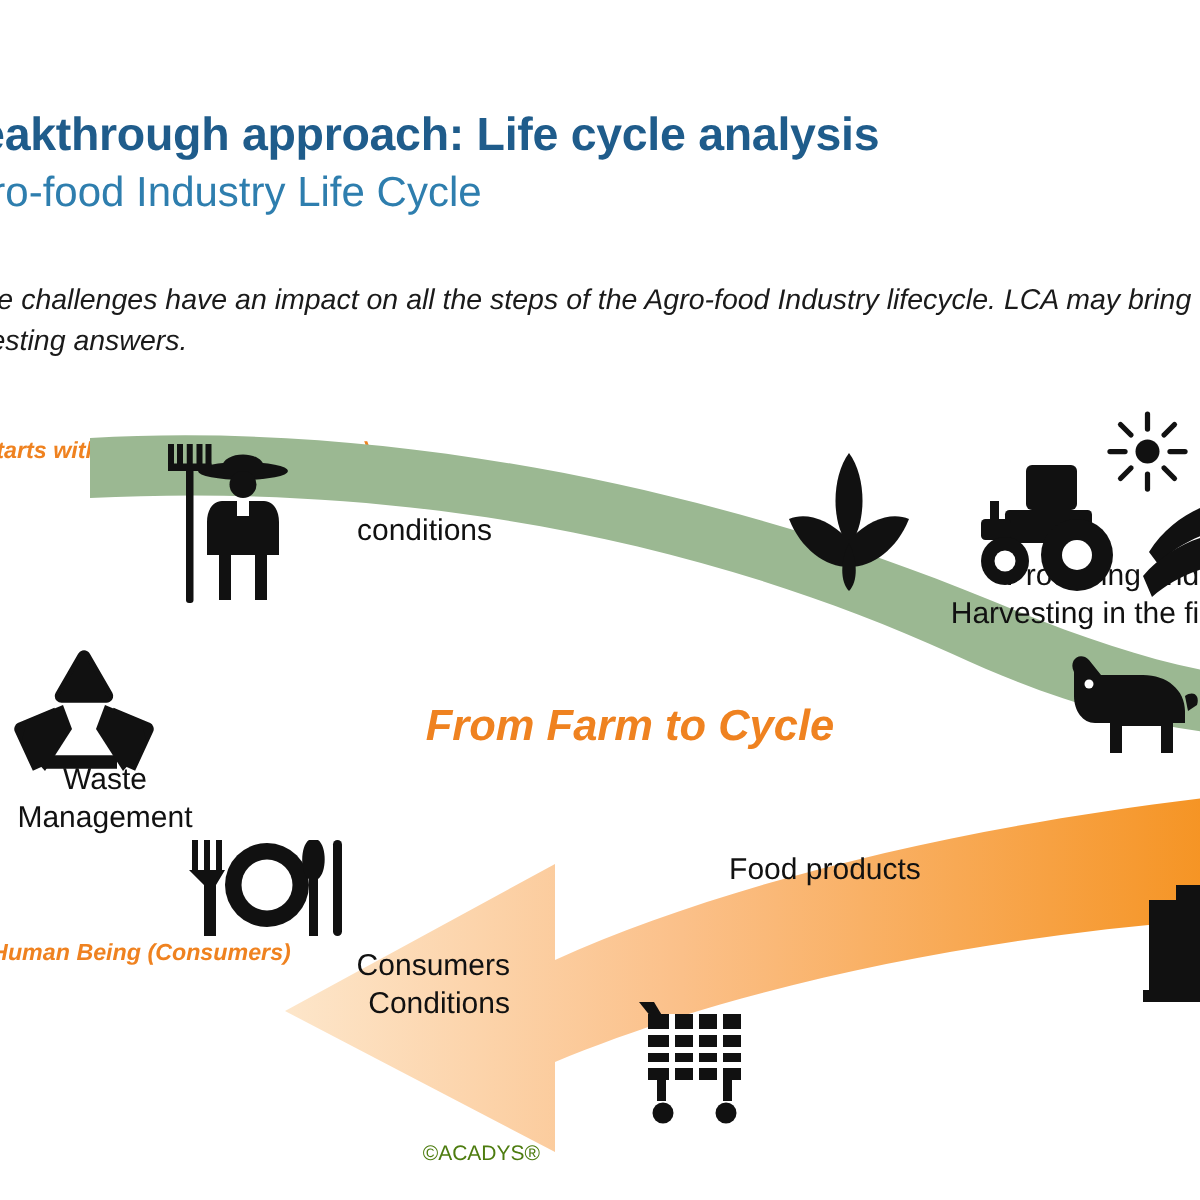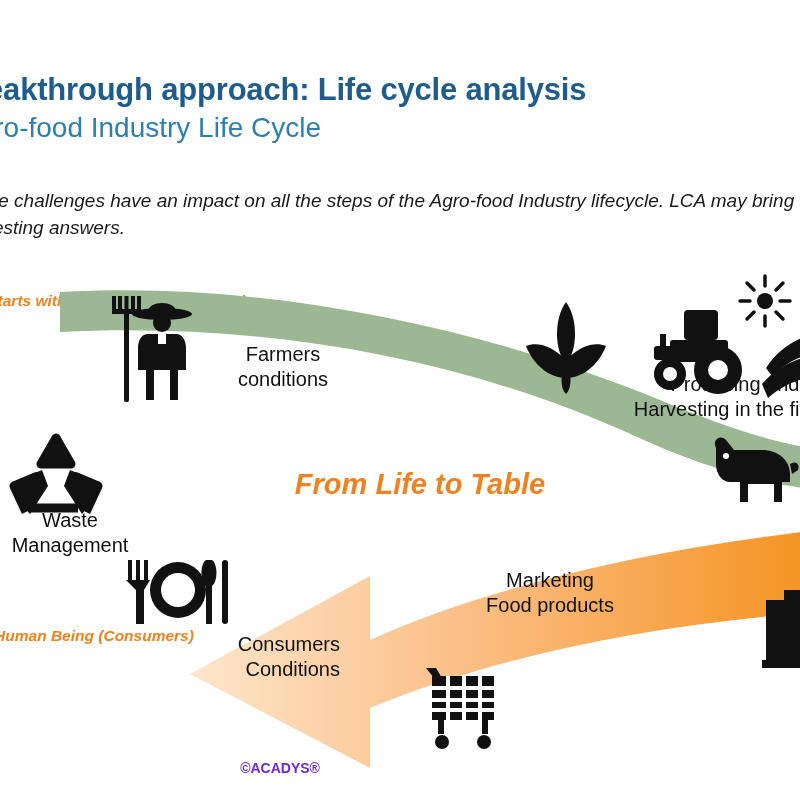--- a/index.html
+++ b/index.html
@@ -106,23 +106,23 @@
     white-space: nowrap;
   }
 
   
   #copyright {
     position: absolute;
     left: 200px;
     top: 760px;
     width: 160px;
     font-size: 14px;
-    font-weight: bold;
-    color: #6d28d9;
-    text-align: center;
+    font-weight: normal;
+    color: #4d7c0f;
+    text-align: right;
   }
 
   
   .icon {
     position: absolute;
   }
   .icon svg { display: block; }
 
   #ico-farmer    { left: 112px; top: 296px; }
   #ico-corn      { left: 520px; top: 300px; }
@@ -157,34 +157,32 @@
       <linearGradient id="og" x1="0" y1="0" x2="1" y2="0">
         <stop offset="0" stop-color="#fde6ca"></stop>
         <stop offset="0.42" stop-color="#fbc089"></stop>
         <stop offset="1" stop-color="#f5921f"></stop>
       </linearGradient>
     </defs>
     <path d="M740 10 C 560 30, 400 70, 290 120 L 290 56 L 110 154 L 290 248 L 290 188 C 410 138, 570 104, 740 92 Z" fill="url(#og)"></path>
   </svg>
 </div>
 
-<div id="farm-to-table">From Life to Table</div>
+<div id="farm-to-table">From Farm to Cycle</div>
 
 <div class="band-label" id="lbl-farmers">
-  <div>Farmers</div>
   <div>conditions</div>
 </div>
 
 <div class="band-label" id="lbl-producing">
   <div>Producing and</div>
   <div>Harvesting in the fields</div>
 </div>
 
 <div class="band-label" id="lbl-conditioning">
-  <div>Marketing</div>
   <div>Food products</div>
 </div>
 
 <div class="band-label" id="lbl-consumers">
   <div>Consumers</div>
   <div>Conditions</div>
 </div>
 
 <div class="band-label" id="lbl-waste">
   <div>Waste</div>

